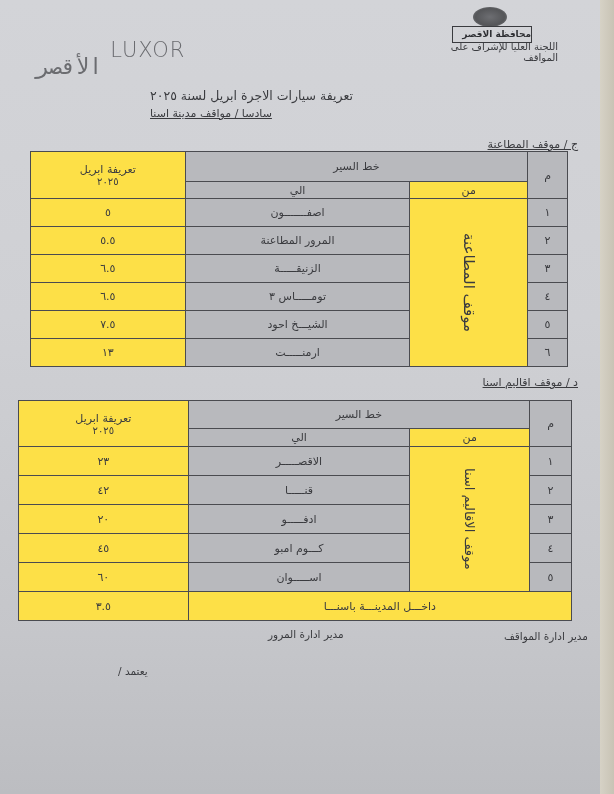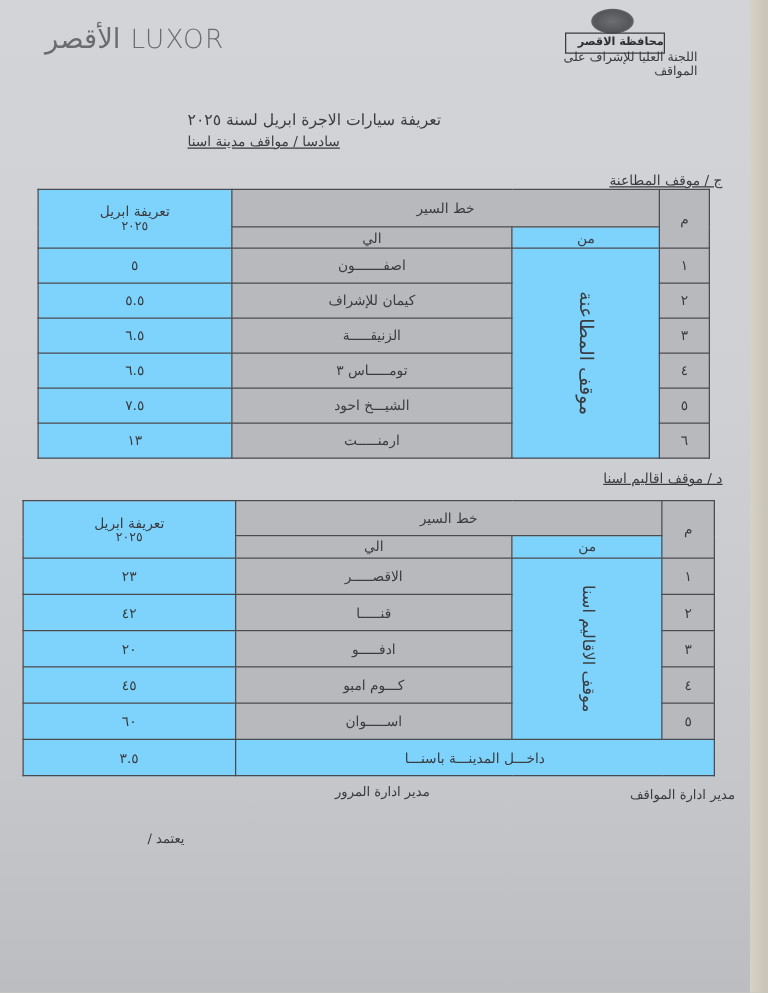--- a/index.html
+++ b/index.html
@@ -16,21 +16,21 @@
     }
     .edge {
       position: absolute; left: 600px; top: 0; width: 14px; height: 794px;
       background: linear-gradient(90deg, #d6d2c6, #c8c3b5);
     }
     .logo {
       position: absolute; left: 36px; top: 18px;
       display: flex; align-items: center; gap: 8px;
       color: #6b6c70; direction: ltr;
     }
-    .logo .ar { font-size: 22px; font-family: Liberation Serif, serif; }
+    .logo .ar { font-size: 22px; font-family: Liberation Mono, monospace; margin-top: 36px; }
     .logo .en { font-size: 21px; letter-spacing: 1px; font-family: "DejaVu Sans", sans-serif; font-weight: 300; }
     .emblem {
       position: absolute; left: 473px; top: 7px; width: 34px; height: 20px;
       border-radius: 50%;
       background: radial-gradient(ellipse at center, #6d6e72 0%, #555659 60%, #8a8b8f 100%);
     }
     .gov-box {
       position: absolute; left: 452px; top: 26px; width: 78px; height: 15px;
       border: 1px solid #3a3b3f;
       font-size: 9px; font-weight: bold; text-align: right; line-height: 15px;
@@ -54,21 +54,21 @@
       position: absolute; font-size: 11px; direction: rtl; text-decoration: underline;
     }
     table.fare {
       position: absolute; border-collapse: collapse; direction: rtl;
       font-size: 11px; color: #3a3b3f;
     }
     table.fare td {
       border: 1.5px solid #4a4b50; text-align: center; padding: 0;
     }
     .shade { background: #b8b9bd; }
-    .light { background: #7dd3fc; }
+    .light { background: #fde047; }
     .vertical {
       writing-mode: vertical-rl; font-size: 15px; letter-spacing: 1px;
       margin: 0 auto;
     }
     .stretched { letter-spacing: 2px; }
     .sig { position: absolute; font-size: 10.5px; direction: rtl; }
   </style>
 </head>
 <body>
 
@@ -112,21 +112,21 @@
   <tr style="height:28px">
     <td class="shade">١</td>
     <td rowspan="6" class="light">
       <div class="vertical">موقف المطاعنة</div>
     </td>
     <td class="shade stretched">اصفـــــــون</td>
     <td class="light">٥</td>
   </tr>
   <tr style="height:28px">
     <td class="shade">٢</td>
-    <td class="shade">كيمان للإشراف</td>
+    <td class="shade">المرور المطاعنة</td>
     <td class="light">٥.٥</td>
   </tr>
   <tr style="height:28px">
     <td class="shade">٣</td>
     <td class="shade stretched">الزنيقـــــة</td>
     <td class="light">٦.٥</td>
   </tr>
   <tr style="height:28px">
     <td class="shade">٤</td>
     <td class="shade stretched">تومـــــاس ٣</td>

